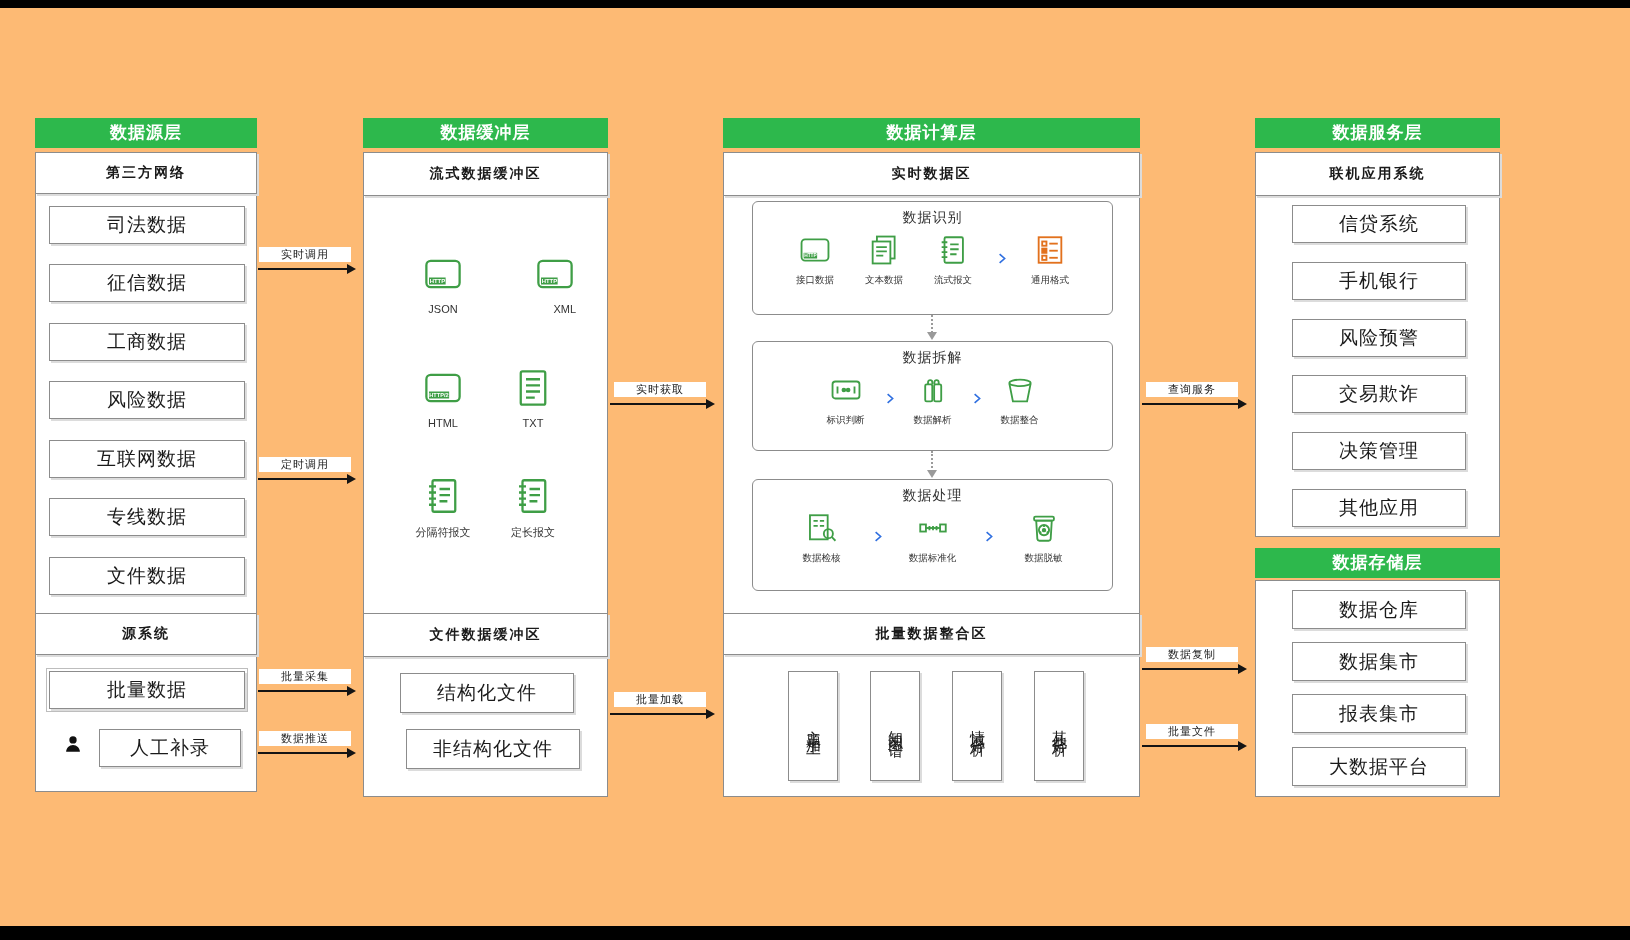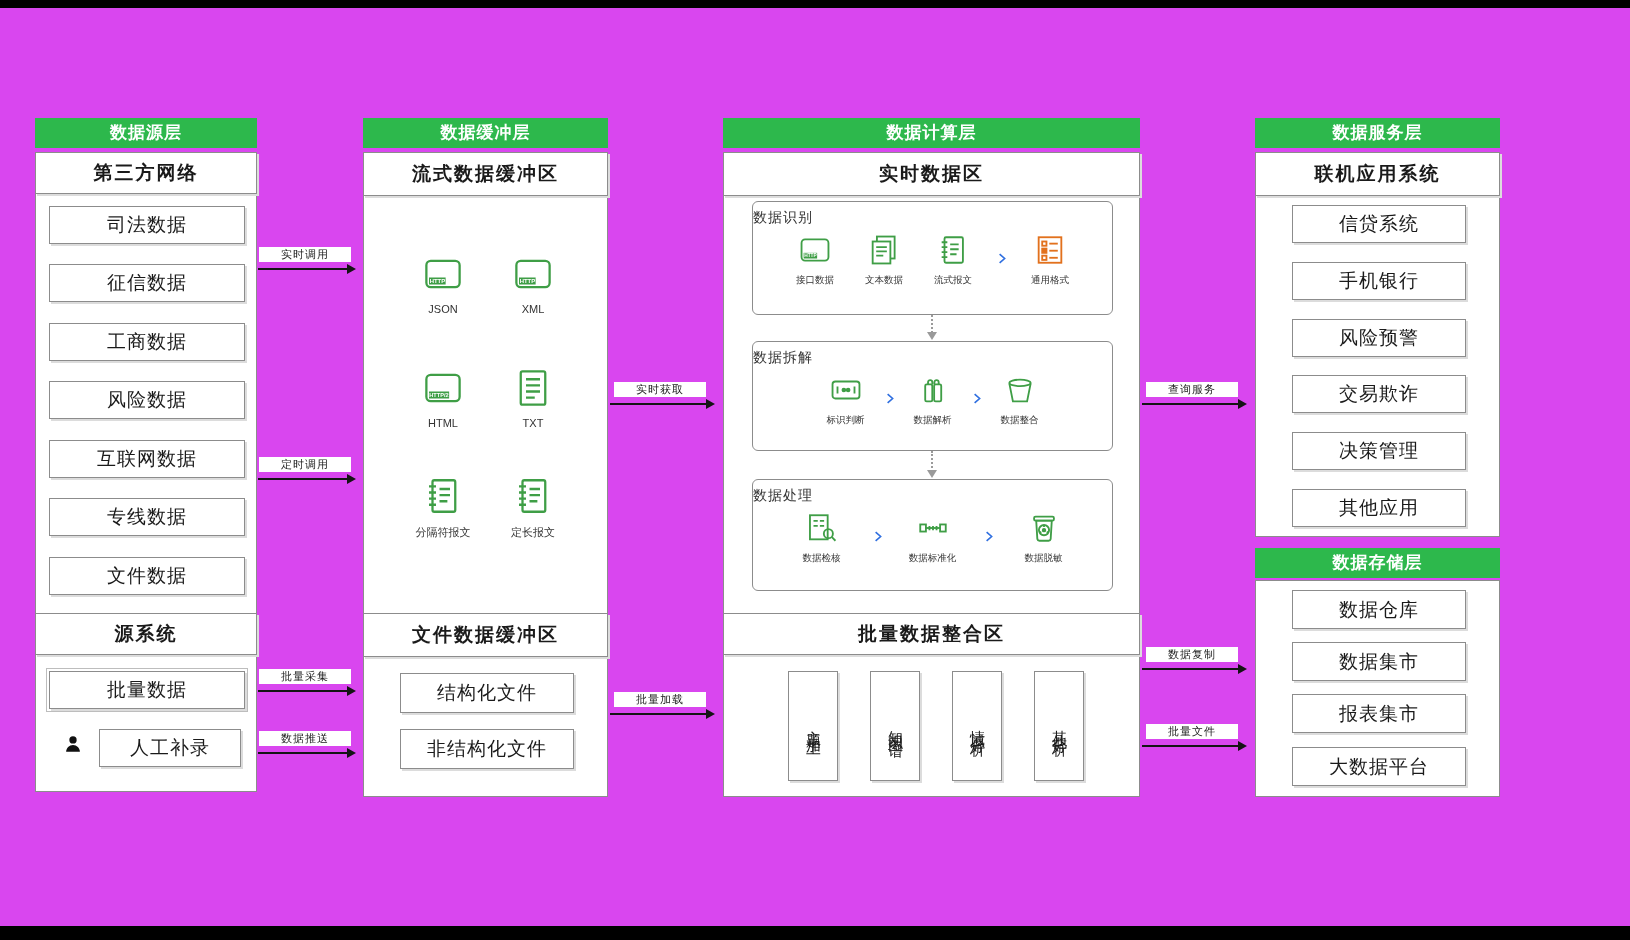--- a/index.html
+++ b/index.html
@@ -1,30 +1,30 @@
 <!DOCTYPE html>
 <html><head>
 <meta charset="utf-8">
 <style>
   html,body{margin:0;padding:0;background:#fff;}
   body{font-family:"Liberation Sans","DejaVu Sans",sans-serif;color:#1a1a1a;}
-  #canvas{position:relative;width:1630px;height:940px;background:#d946ef;overflow:hidden;}
+  #canvas{position:relative;width:1630px;height:940px;background:#fdba74;overflow:hidden;}
   .bar{position:absolute;left:0;width:1630px;background:#000;}
   .col{position:absolute;}
   .green-header{position:absolute;left:0;right:0;top:0;height:30px;line-height:30px;
     background:#2db84c;color:#fff;font-size:17px;font-weight:bold;text-align:center;letter-spacing:1px;}
   .panel{position:absolute;left:0;right:0;background:#fff;border:1px solid #8c8c8c;}
   .title-box{position:absolute;left:-1px;right:-1px;background:#fff;border:1px solid #8c8c8c;
     box-shadow:2px 2px 0 #dcdcdc;display:flex;align-items:center;justify-content:center;
-    font-size:19px;font-weight:bold;letter-spacing:2px;}
+    font-size:14px;font-weight:bold;letter-spacing:2px;}
   .item-box{position:absolute;background:#fff;border:1px solid #8c8c8c;box-shadow:2px 2px 0 #dcdcdc;
     display:flex;align-items:center;justify-content:center;font-size:19px;letter-spacing:1px;font-family:Liberation Mono, monospace;}
   .item-box.dbl{outline:1px solid #bdbdbd;outline-offset:2px;}
   .stage{position:absolute;border:1px solid #8c8c8c;border-radius:6px;background:#fff;}
-  .stage-title{font-size:14px;color:#333;margin-top:7px;letter-spacing:1px;}
+  .stage-title{text-align:center;font-size:14px;color:#333;margin-top:7px;letter-spacing:1px;}
   .stage-icons{display:flex;align-items:center;justify-content:center;gap:13px;margin-top:6px;}
   .icon-cell{display:flex;flex-direction:column;align-items:center;min-width:56px;}
   .icon-cell .lbl{font-size:9.5px;color:#333;margin-top:3px;white-space:nowrap;}
   .buf-cell{position:absolute;width:86px;display:flex;flex-direction:column;align-items:center;}
   .buf-cell .lbl{font-size:11px;color:#333;margin-top:4px;white-space:nowrap;}
   .ic{width:42px;height:42px;}
   .ic-sm{width:34px;height:34px;}
   .chev{width:15px;height:15px;flex:0 0 auto;}
   .vbox{position:absolute;border:1px solid #8c8c8c;box-shadow:2px 2px 0 #dcdcdc;background:#fff;
     display:flex;align-items:center;justify-content:center;
@@ -74,21 +74,21 @@
       <div class="title-box" style="top:-1px;height:42px;">流式数据缓冲区</div>
 
       <div class="buf-cell" style="left:36px;top:100px;">
         <span><svg class="ic" viewBox="0 0 24 24" fill="none" stroke="#3f9e46" stroke-width="1.3">
               <rect x="2.5" y="4.5" width="19" height="15" rx="2.5"></rect>
               <rect x="4" y="14" width="9.5" height="4" fill="#3f9e46" stroke="none"></rect>
               <text x="8.8" y="17.2" font-size="3.4" fill="#fff" stroke="none" text-anchor="middle" font-weight="700">HTTP</text>
             </svg></span>
         <span class="lbl">JSON</span>
       </div>
-      <div class="buf-cell" style="left:126px;top:100px;">
+      <div class="buf-cell" style="left:126px;top:100px;align-items:flex-end;">
         <span><svg class="ic" viewBox="0 0 24 24" fill="none" stroke="#3f9e46" stroke-width="1.3">
               <rect x="2.5" y="4.5" width="19" height="15" rx="2.5"></rect>
               <rect x="4" y="14" width="9.5" height="4" fill="#3f9e46" stroke="none"></rect>
               <text x="8.8" y="17.2" font-size="3.4" fill="#fff" stroke="none" text-anchor="middle" font-weight="700">HTTP</text>
             </svg></span>
         <span class="lbl">XML</span>
       </div>
       <div class="buf-cell" style="left:36px;top:214px;">
         <span><svg class="ic" viewBox="0 0 24 24" fill="none" stroke="#3f9e46" stroke-width="1.3">
               <rect x="2.5" y="4.5" width="19" height="15" rx="2.5"></rect>
@@ -116,21 +116,21 @@
         <span><svg class="ic" viewBox="0 0 24 24" fill="none" stroke="#3f9e46" stroke-width="1.3">
               <rect x="6" y="3" width="13" height="18" rx="1"></rect>
               <path d="M4 6.5h4M4 10h4M4 13.5h4M4 17h4"></path>
               <path d="M10 8h6M10 11.5h6M10 15h4.5"></path>
             </svg></span>
         <span class="lbl">定长报文</span>
       </div>
 
       <div class="title-box" style="top:460px;height:42px;">文件数据缓冲区</div>
       <div class="item-box" style="left:36px;width:172px;height:38px;top:520px;">结构化文件</div>
-      <div class="item-box" style="left:36px;width:172px;height:38px;top:576px;">非结构化文件</div>
+      <div class="item-box" style="left:42px;width:172px;height:38px;top:576px;">非结构化文件</div>
     </div>
   </div>
 
   <div class="col" style="left:723px;top:118px;width:417px;height:677px;">
     <div class="green-header">数据计算层</div>
     <div class="panel" style="top:34px;height:643px;">
       <div class="title-box" style="top:-1px;height:42px;">实时数据区</div>
 
       <div class="stage" style="left:28px;width:359px;top:48px;height:112px;">
         <div class="stage-title">数据识别</div>

